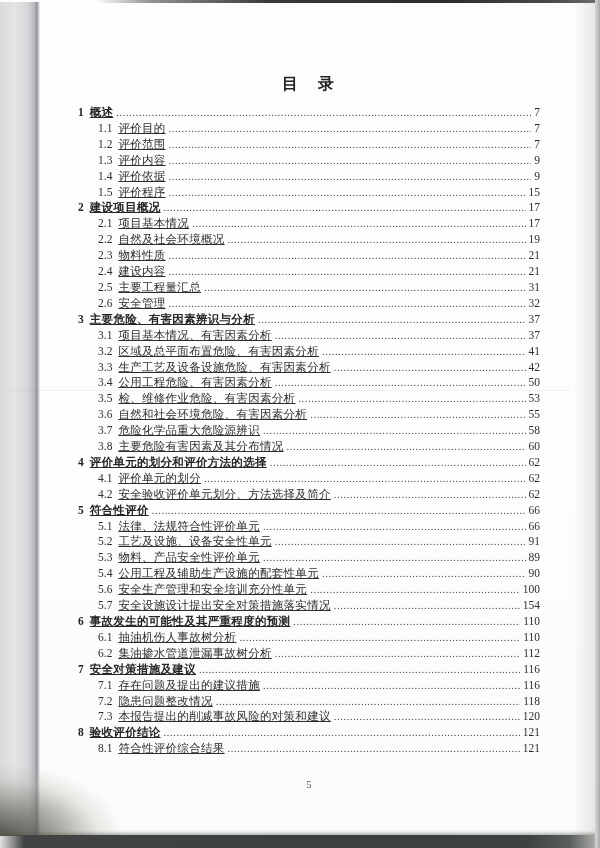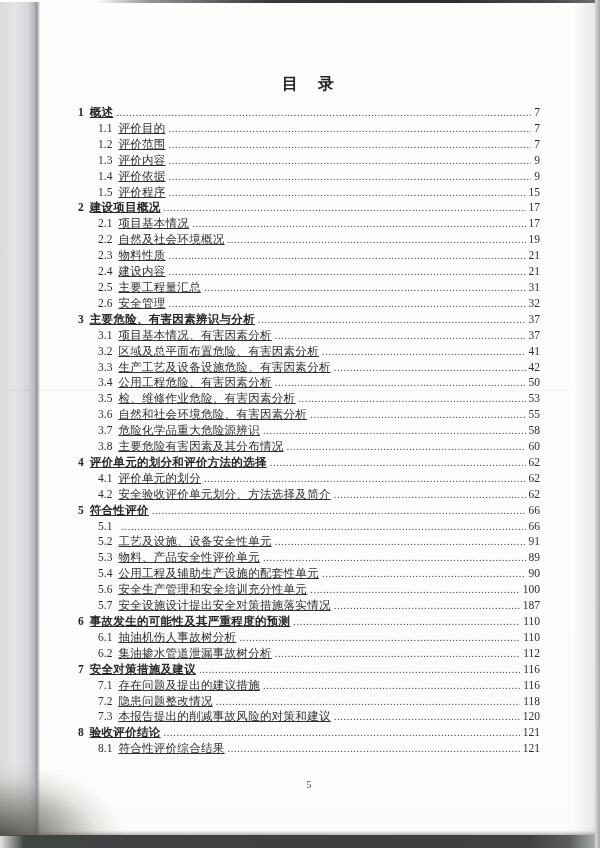--- a/index.html
+++ b/index.html
@@ -267,20 +267,21 @@
           <span class="page-num">62</span>
         </div>
         <div class="row lvl1">
           <span class="num">5</span>
           <span class="label">符合性评价</span>
           <span class="leader"></span>
           <span class="page-num">66</span>
         </div>
         <div class="row lvl2">
           <span class="num">5.1</span>
+          <span class="label">法律、法规符合性评价单元</span>
           <span class="leader"></span>
           <span class="page-num">66</span>
         </div>
         <div class="row lvl2">
           <span class="num">5.2</span>
           <span class="label">工艺及设施、设备安全性单元</span>
           <span class="leader"></span>
           <span class="page-num">91</span>
         </div>
         <div class="row lvl2">
@@ -298,21 +299,21 @@
         <div class="row lvl2">
           <span class="num">5.6</span>
           <span class="label">安全生产管理和安全培训充分性单元</span>
           <span class="leader"></span>
           <span class="page-num">100</span>
         </div>
         <div class="row lvl2">
           <span class="num">5.7</span>
           <span class="label">安全设施设计提出安全对策措施落实情况</span>
           <span class="leader"></span>
-          <span class="page-num">187</span>
+          <span class="page-num">154</span>
         </div>
         <div class="row lvl1">
           <span class="num">6</span>
           <span class="label">事故发生的可能性及其严重程度的预测</span>
           <span class="leader"></span>
           <span class="page-num">110</span>
         </div>
         <div class="row lvl2">
           <span class="num">6.1</span>
           <span class="label">抽油机伤人事故树分析</span>

